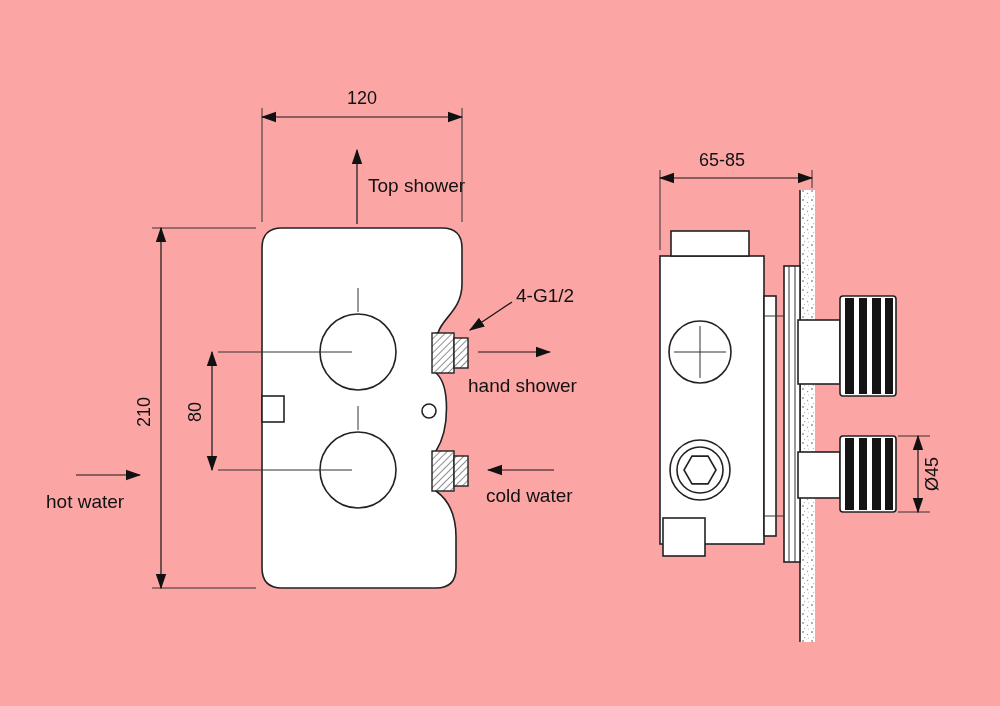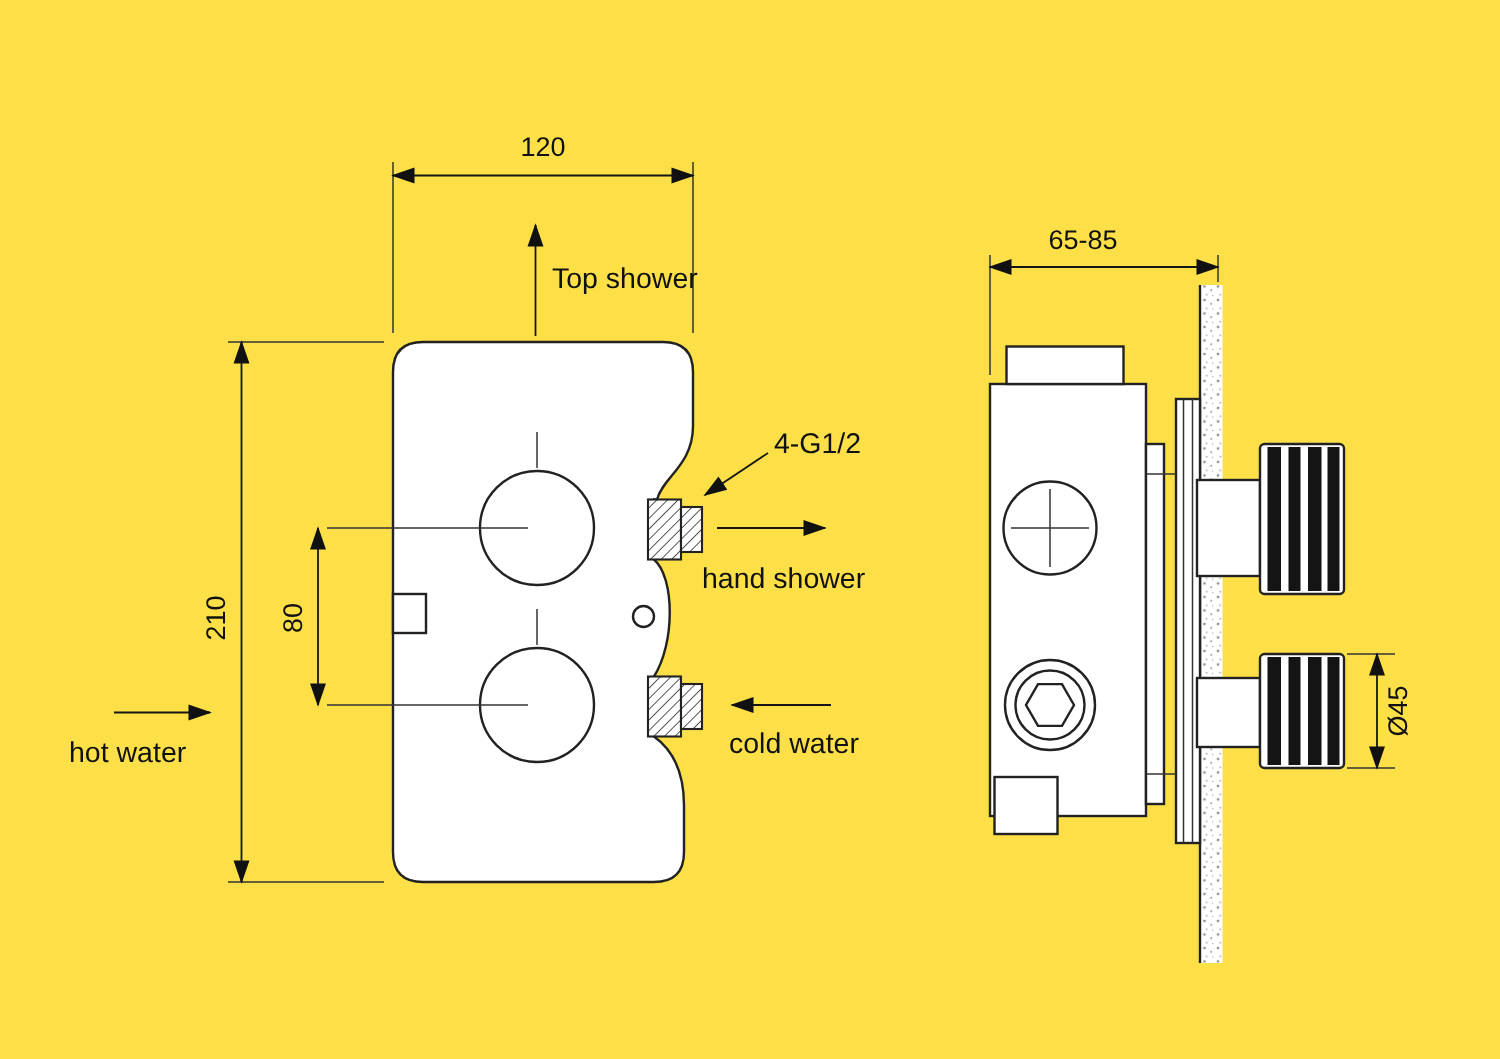--- a/index.html
+++ b/index.html
@@ -4,21 +4,21 @@
 <style>
   html, body {
     margin: 0;
     padding: 0;
     background: #ffffff;
   }
   #stage {
     position: relative;
     width: 1000px;
     height: 706px;
-    background: #fde047;
+    background: #fca5a5;
     overflow: hidden;
   }
   svg {
     position: absolute;
     top: 0;
     left: 0;
   }
   svg text {
     font-family: "Liberation Sans", "DejaVu Sans", sans-serif;
     font-size: 19px;

